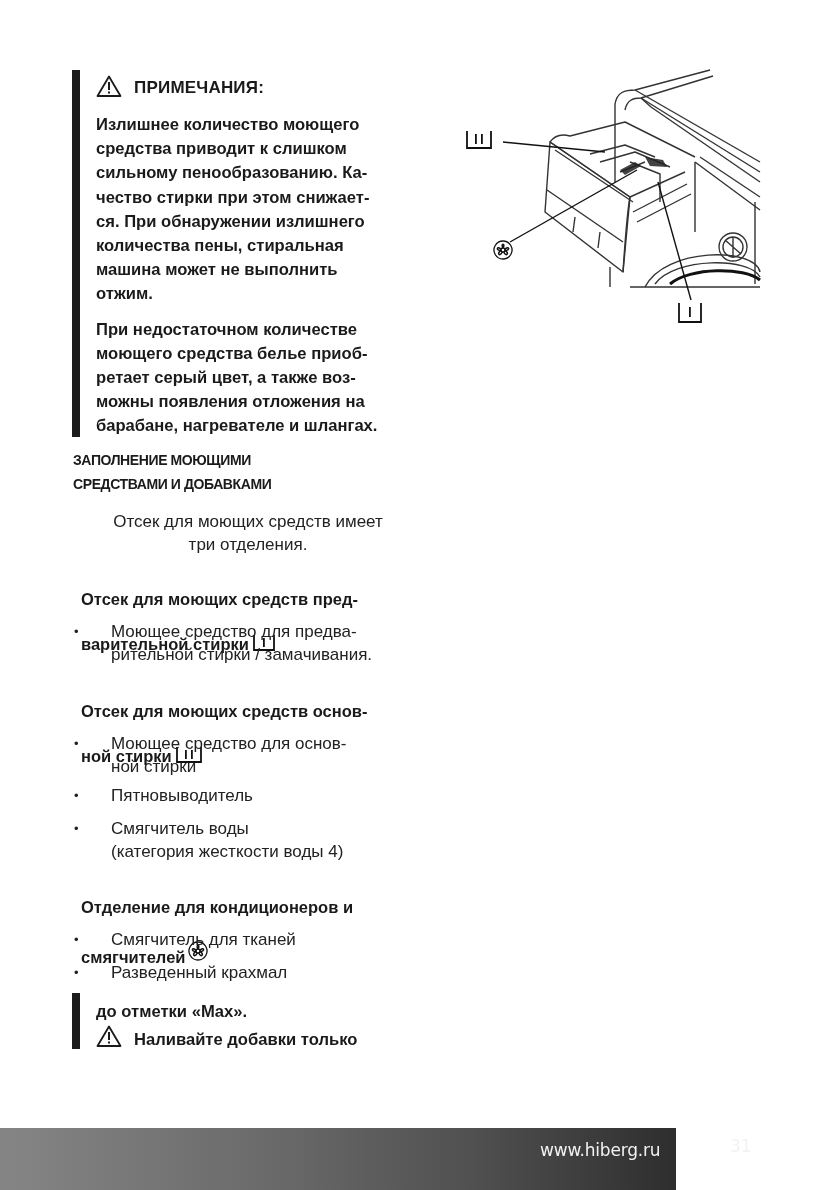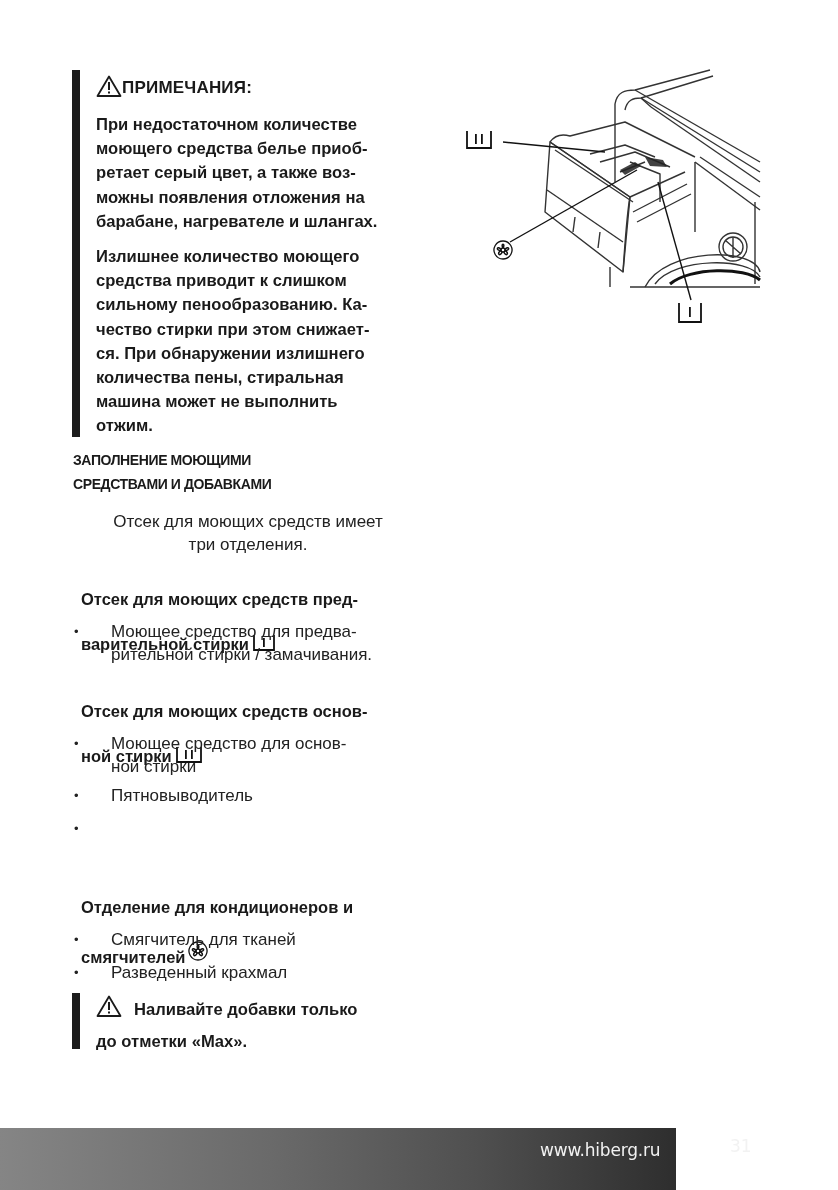--- a/index.html
+++ b/index.html
@@ -7,21 +7,21 @@
     width: 838px; height: 1190px; position: relative; overflow: hidden;
     background: #ffffff; color: #1a1a1a;
     font-family: "Liberation Sans", "DejaVu Sans", sans-serif;
   }
   .abs { position: absolute; }
 
   
   .note-bar { position: absolute; background: #1c1c1c; }
   .note { position: absolute; left: 96px; width: 330px; }
   .note-title {
-    display: flex; align-items: center; gap: 0;
+    display: flex; align-items: center; gap: 12px;
     font-weight: bold; font-size: 17px; letter-spacing: 0.2px; height: 28px;
   }
   .note-para {
     font-weight: bold; font-size: 16.6px; line-height: 24.2px; margin: 0;
     white-space: pre-line;
   }
 
   
   .section-title {
     position: absolute; left: 73px; top: 448px; width: 350px;
@@ -70,33 +70,33 @@
   <div class="note-title">
     <span>
       <svg width="26" height="22" viewBox="0 0 26 22">
           <path d="M13 1.5 L24.5 21 L1.5 21 Z" fill="none" stroke="#1a1a1a" stroke-width="1.8" stroke-linejoin="round"></path>
           <rect x="12" y="7" width="2" height="8" fill="#1a1a1a"></rect>
           <rect x="12" y="16.5" width="2" height="2" fill="#1a1a1a"></rect>
         </svg>
     </span>
     <span>ПРИМЕЧАНИЯ:</span>
   </div>
-  <p class="note-para" style="margin-top:11px;">При недостаточном количестве
-моющего средства белье приоб-
-ретает серый цвет, а также воз-
-можны появления отложения на
-барабане, нагревателе и шлангах.</p>
   <p class="note-para" style="margin-top:11px;">Излишнее количество моющего
 средства приводит к слишком
 сильному пенообразованию. Ка-
 чество стирки при этом снижает-
 ся. При обнаружении излишнего
 количества пены, стиральная
 машина может не выполнить
 отжим.</p>
+  <p class="note-para" style="margin-top:11px;">При недостаточном количестве
+моющего средства белье приоб-
+ретает серый цвет, а также воз-
+можны появления отложения на
+барабане, нагревателе и шлангах.</p>
 </div>
 
 <div class="section-title">ЗАПОЛНЕНИЕ МОЮЩИМИ
 СРЕДСТВАМИ И ДОБАВКАМИ</div>
 <div class="plain" style="top:510px;">Отсек для моющих средств имеет
 три отделения.</div>
 
 <div class="subhead" style="top:565px;">
   <span>Отсек для моющих средств пред-</span><br>
   <span>варительной стирки</span><span class="inline-icon"><svg width="24" height="18" viewBox="0 0 24 18">
@@ -122,20 +122,22 @@
   <span class="dot">•</span>
   <span class="txt">Моющее средство для основ-
 ной стирки</span>
 </div>
 <div class="bullet" style="top:784px;">
   <span class="dot">•</span>
   <span class="txt">Пятновыводитель</span>
 </div>
 <div class="bullet" style="top:817px;">
   <span class="dot">•</span>
+  <span class="txt">Смягчитель воды
+(категория жесткости воды 4)</span>
 </div>
 
 <div class="subhead" style="top:873px;">
   <span>Отделение для кондиционеров и</span><br>
   <span>смягчителей</span><span class="inline-icon" style="vertical-align:2px;"><svg width="20" height="20" viewBox="0 0 20 20">
         <g fill="none" stroke="#111" stroke-width="1.5">
           <circle cx="10" cy="10" r="2"></circle>
           <path d="M10 8 C7 3, 13 3, 10 8"></path>
           <path d="M12 9.4 C15.5 5, 18 10.5, 12 10.6"></path>
           <path d="M12 10.6 C17 13, 13 17.5, 10.8 12"></path>
@@ -149,29 +151,29 @@
   <span class="dot">•</span>
   <span class="txt">Смягчитель для тканей</span>
 </div>
 <div class="bullet" style="top:961px;">
   <span class="dot">•</span>
   <span class="txt">Разведенный крахмал</span>
 </div>
 
 <div class="note-bar" style="left:72px; top:993px; width:8px; height:56px;"></div>
 <div class="note" style="top:995px; font-weight:bold; font-size:16.6px; line-height:26px;">
+  <div style="margin-top:4px;">до отметки «Max».</div>
   <div style="display:flex; align-items:center; gap:12px;">
     <span><svg width="26" height="22" viewBox="0 0 26 22">
           <path d="M13 1.5 L24.5 21 L1.5 21 Z" fill="none" stroke="#1a1a1a" stroke-width="1.8" stroke-linejoin="round"></path>
           <rect x="12" y="7" width="2" height="8" fill="#1a1a1a"></rect>
           <rect x="12" y="16.5" width="2" height="2" fill="#1a1a1a"></rect>
         </svg></span>
     <span>Наливайте добавки только</span>
   </div>
-  <div style="margin-top:4px;">до отметки «Max».</div>
 </div>
 
 <div class="diagram">
   <svg width="320" height="275" viewBox="0 0 320 275">
     <g fill="none" stroke="#333" stroke-width="1.4" stroke-linejoin="round">
 
       <path d="M160 42 C162 30, 170 28, 180 28 L255 8"></path>
       <path d="M170 48 C172 38, 178 36, 186 36 L258 14"></path>
       <path d="M186 36 L305 110"></path>
       <path d="M180 28 L305 100"></path>

